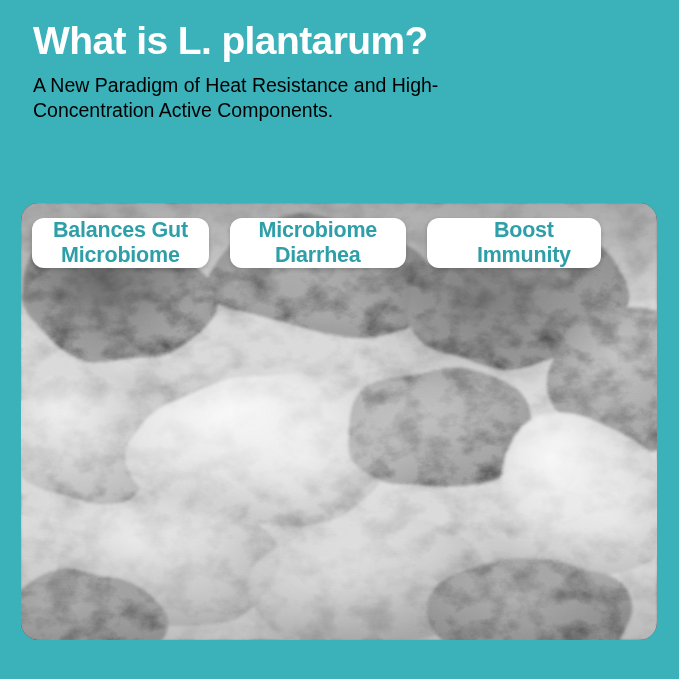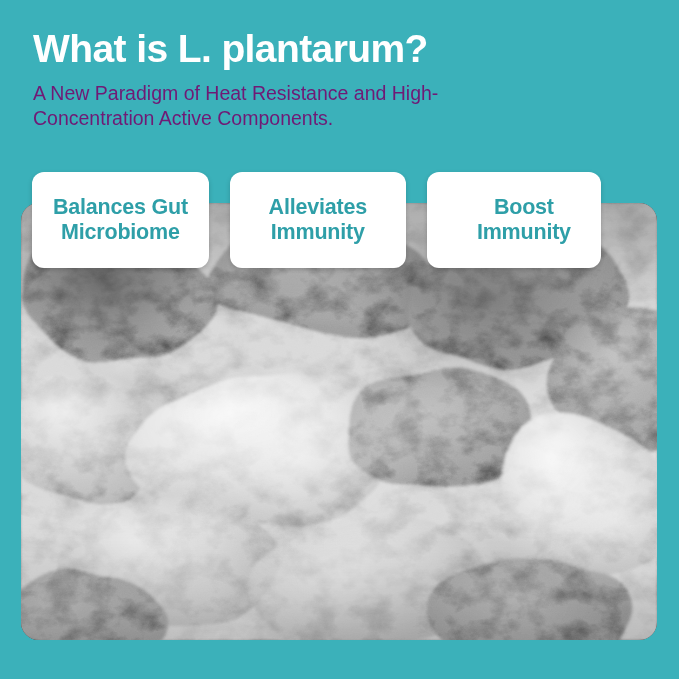--- a/index.html
+++ b/index.html
@@ -16,40 +16,40 @@
     width: 679px;
     height: 679px;
     overflow: hidden;
     background: #3bb1ba;
   }
 
   
   #header {
     position: absolute;
     left: 33px;
-    top: 26px;
+    top: 18px;
     width: 600px;
   }
 
   #title {
     font-size: 39px;
     line-height: 46px;
     font-weight: bold;
     color: #ffffff;
     letter-spacing: -0.6px;
     margin: 0;
     white-space: nowrap;
   }
 
   #subtitle {
     margin: 9px 0 0 0;
     font-size: 19.5px;
     line-height: 25px;
     font-weight: normal;
-    color: #701a75;
+    color: #000000;
     max-width: 470px;
   }
 
   
   #photo-panel {
     position: absolute;
     left: 21px;
     top: 203px;
     width: 636px;
     height: 437px;
@@ -82,20 +82,21 @@
 
   
   #cards {
     position: absolute;
     left: 32px;
     top: 172px;
     width: 569px;
     height: 96px;
     display: flex;
     gap: 21px;
+    align-items: flex-end;
   }
 
   .card {
     background: #ffffff;
     border-radius: 12px;
     box-shadow: 0 2px 5px rgba(0,0,0,0.18);
     display: flex;
     align-items: center;
     justify-content: center;
     text-align: center;
@@ -202,20 +203,20 @@
   <div id="header">
     <h1 id="title">What is L. plantarum?</h1>
     <p id="subtitle">A New Paradigm of Heat Resistance and High-Concentration Active Components.</p>
   </div>
 
   <div id="cards">
     <div class="card">
       <span class="card-label">Balances Gut Microbiome</span>
     </div>
     <div class="card">
-      <span class="card-label">Alleviates Immunity</span>
+      <span class="card-label">Microbiome Diarrhea</span>
     </div>
     <div class="card">
       <span class="card-label">Boost Immunity</span>
     </div>
   </div>
 
 </div>
 
 </body></html>

